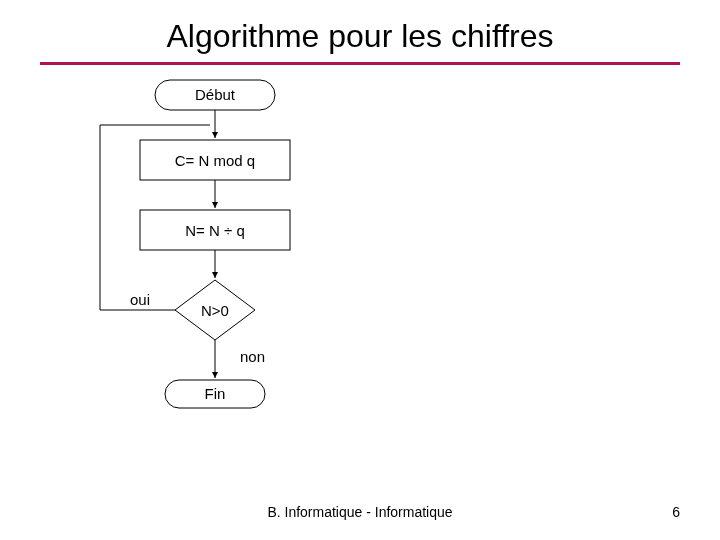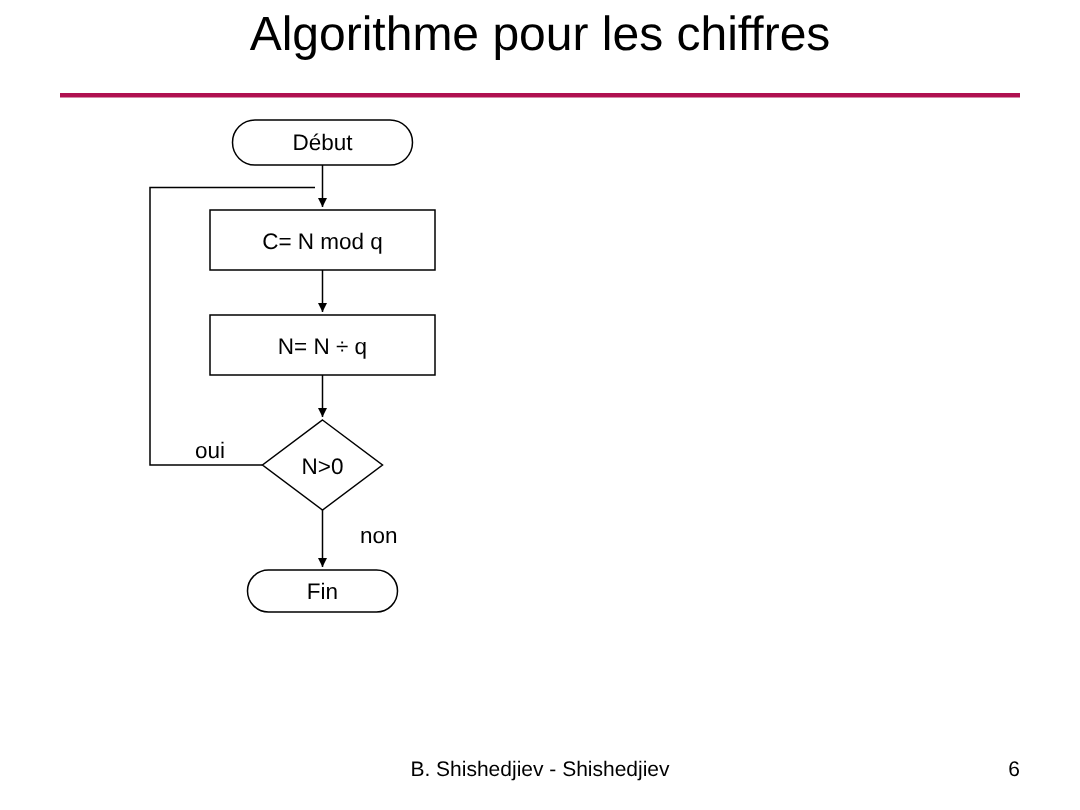--- a/index.html
+++ b/index.html
@@ -1,17 +1,17 @@
 <!DOCTYPE html>
 <html><head>
 <meta charset="utf-8">
 <style>
   html,body{margin:0;padding:0;}
   body{width:720px;height:540px;background:#fff;font-family:Arial,Helvetica,sans-serif;position:relative;}
-  .title{position:absolute;left:0;right:0;top:4px;font-size:32px;text-align:center;}
+  .title{position:absolute;left:0;right:0;top:18px;font-size:32px;text-align:center;}
   .rule{position:absolute;left:40px;right:40px;top:62px;height:3px;background:#b01050;}
   svg{position:absolute;left:0;top:0;}
   svg text{font-family:Arial,Helvetica,sans-serif;}
   .footer{position:absolute;bottom:20px;left:0;right:0;text-align:center;font-size:14px;color:#000;}
   .pagenum{position:absolute;bottom:20px;right:40px;font-size:14px;}
 </style>
 </head>
 <body>
 
 <div class="title">Algorithme pour les chiffres</div>
@@ -52,14 +52,14 @@
 
   <text x="240" y="362" font-size="15">non</text>
   <line x1="215" y1="340" x2="215" y2="378" stroke="#000" marker-end="url(#ah)"></line>
 
   <g>
     <rect x="165" y="380" rx="14" ry="14" width="100" height="28" fill="#fff" stroke="#000"></rect>
     <text x="215" y="399" text-anchor="middle" font-size="15">Fin</text>
   </g>
 </svg>
 
-<div class="footer">B. Shishedjiev - Shishedjiev</div>
+<div class="footer">B. Informatique - Informatique</div>
 <div class="pagenum">6</div>
 
 </body></html>

